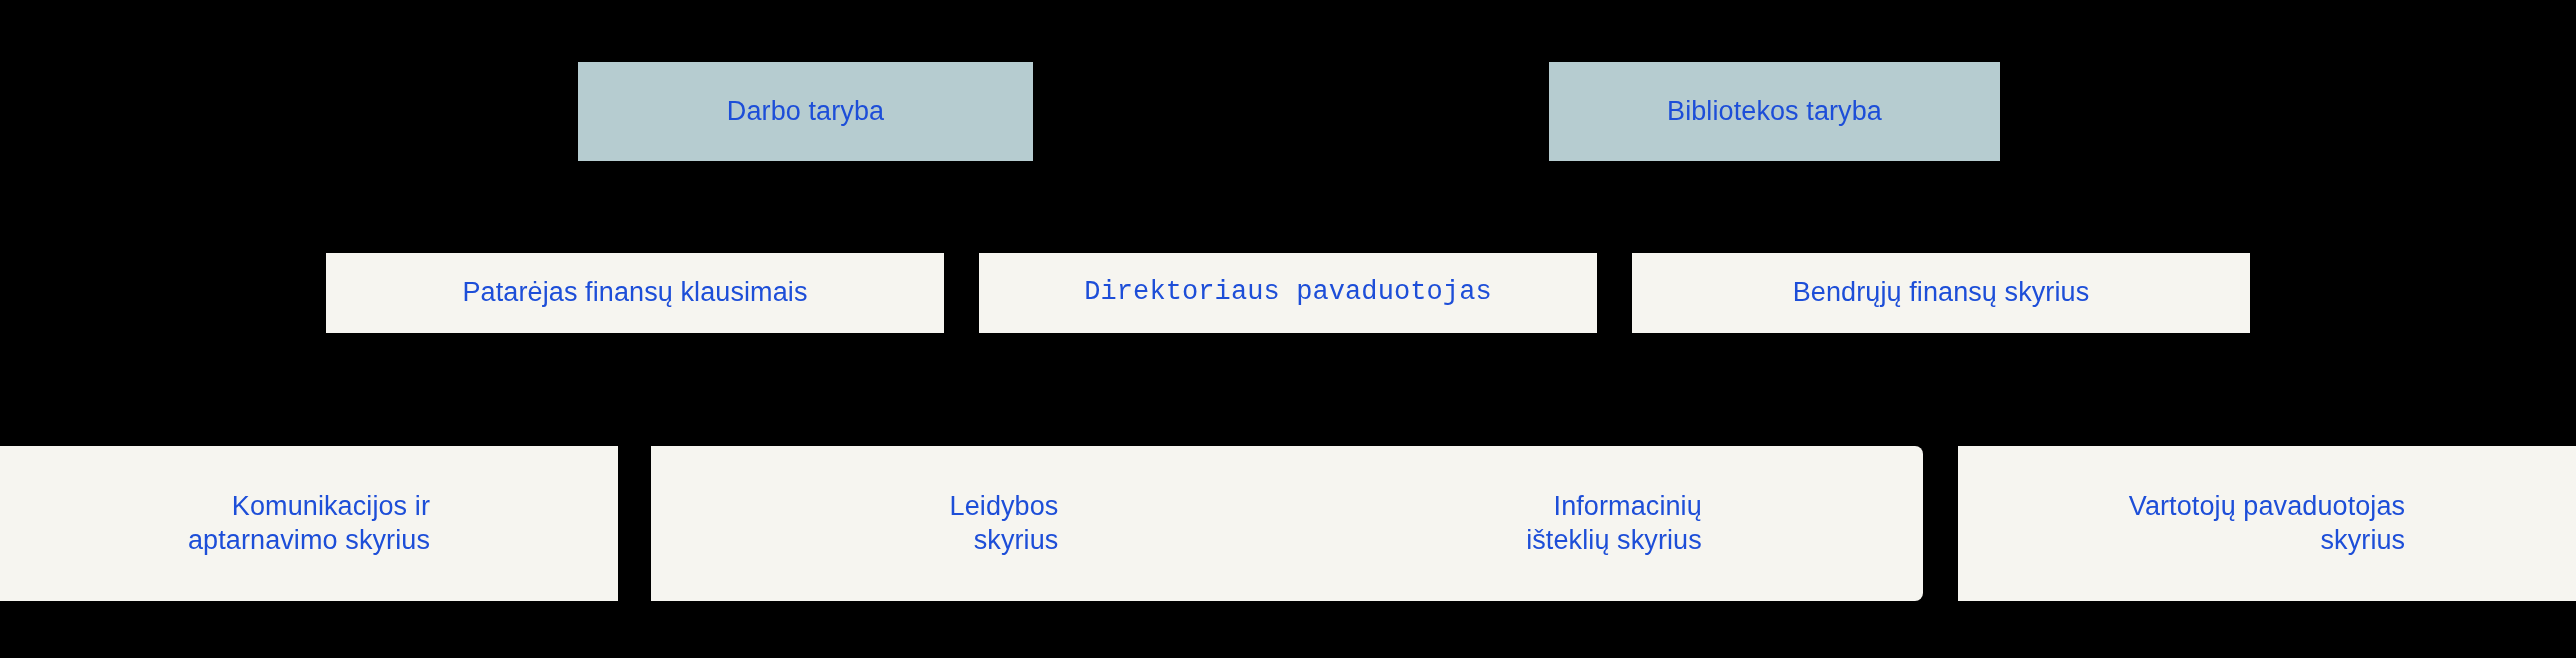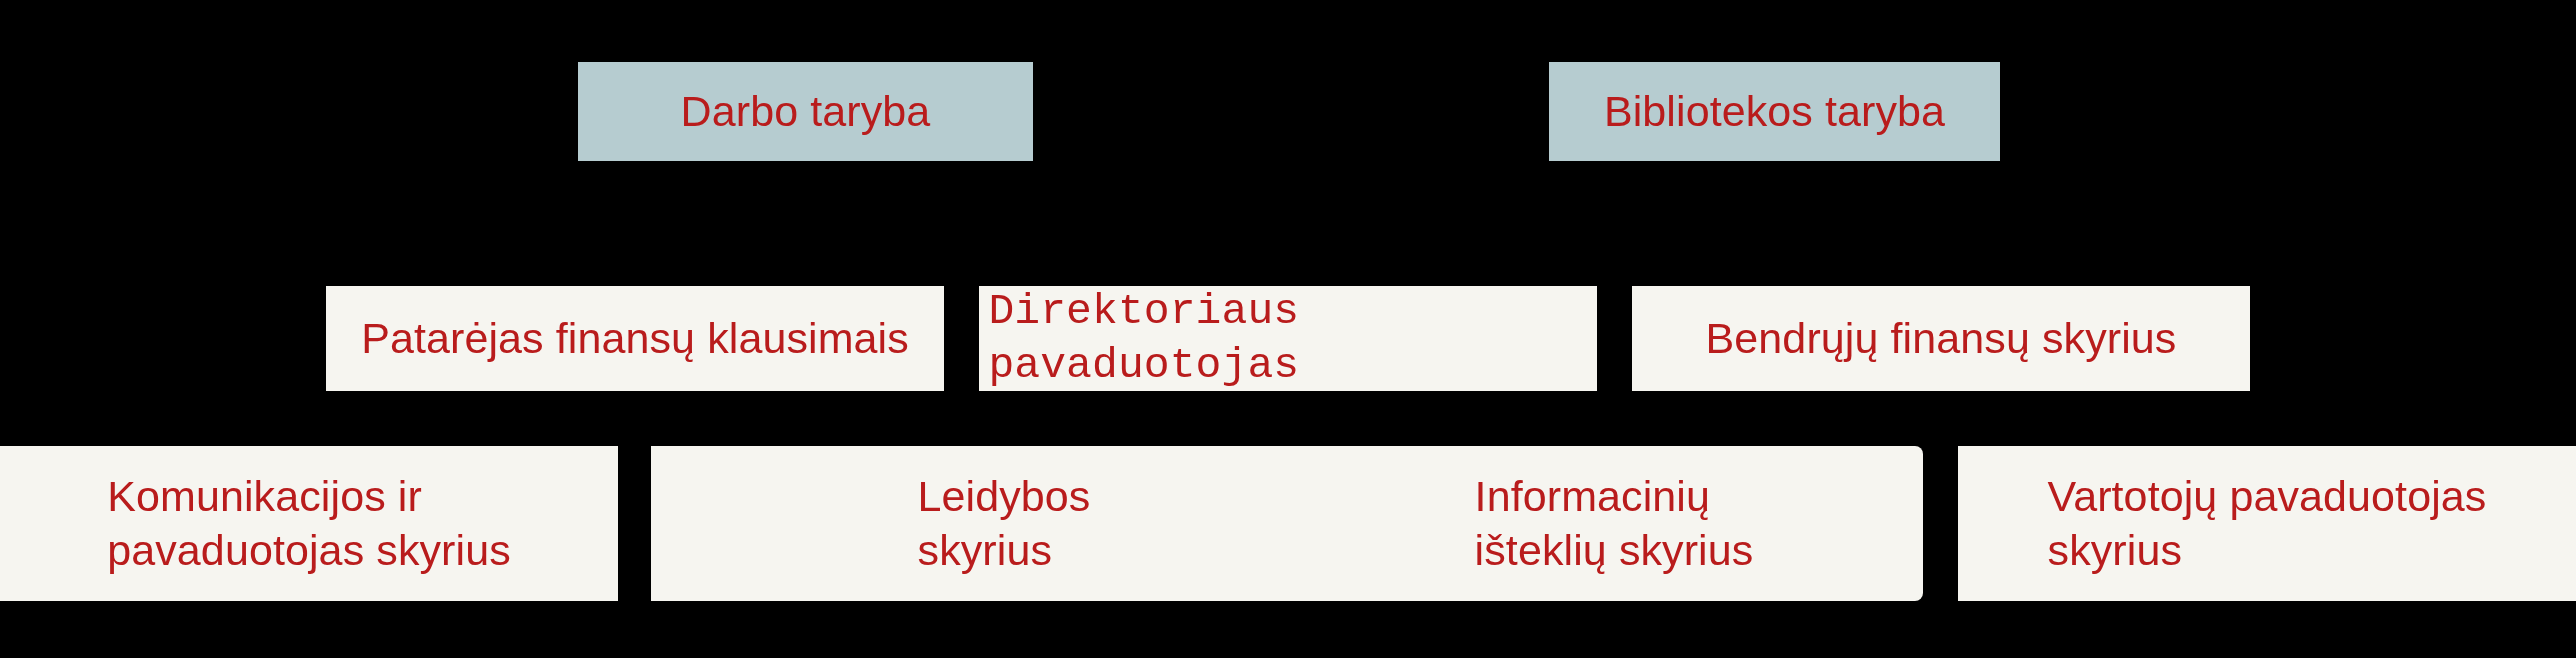--- a/index.html
+++ b/index.html
@@ -18,41 +18,41 @@
     width: 2576px;
     height: 659px;
     background: #000000;
   }
   .node {
     position: absolute;
     box-sizing: border-box;
     display: flex;
     align-items: center;
     justify-content: center;
-    text-align: left;
-    color: #b91c1c;
-    font-size: 43px;
+    text-align: right;
+    color: #1d4ed8;
+    font-size: 27px;
     line-height: 1.24;
     letter-spacing: 0.1px;
     font-weight: 400;
     white-space: pre-line;
     padding: 3.7px 9.4px;
   }
   .node.tier-council { background: #b6ccd0; }
   .node.tier-director { background: #fbe610; }
   .node.tier-plain    { background: #f6f5f0; }
 
   
   .r1 { top: 62px; height: 99px; }
   .r1.c1 { left: 578px;  width: 455px; }
   .r1.c2 { left: 1069px; width: 446px; }
   .r1.c3 { left: 1549px; width: 451px; }
 
   
-  .r2 { top: 253px; height: 105px; margin-top: 33px; }
+  .r2 { top: 253px; height: 80px; }
   .r2.c1 { left: 326px;  width: 618px; }
   .r2.c2 { left: 979px; width: 618px; font-family: Liberation Mono, monospace; }
   .r2.c3 { left: 1632px; width: 618px; }
 
   
   .r3 { top: 446px; height: 155px; }
   .r3.c1 { left: 0px;    width: 618px; }
   .r3.c2 { left: 651px;  width: 706px; }
   .r3.c3 { left: 1305px; width: 618px; border-radius: 8px; }
   .r3.c4 { left: 1958px; width: 618px; }
@@ -67,21 +67,21 @@
 
   <div class="node tier-council r1 c3">Bibliotekos taryba</div>
 
   <div class="node tier-plain r2 c1">Patarėjas finansų klausimais</div>
 
   <div class="node tier-plain r2 c2">Direktoriaus pavaduotojas</div>
 
   <div class="node tier-plain r2 c3">Bendrųjų finansų skyrius</div>
 
   <div class="node tier-plain r3 c1">Komunikacijos ir
-pavaduotojas skyrius</div>
+aptarnavimo skyrius</div>
 
   <div class="node tier-plain r3 c2">Leidybos
 skyrius</div>
 
   <div class="node tier-plain r3 c3">Informacinių
 išteklių skyrius</div>
 
   <div class="node tier-plain r3 c4">Vartotojų pavaduotojas
 skyrius</div>
 

